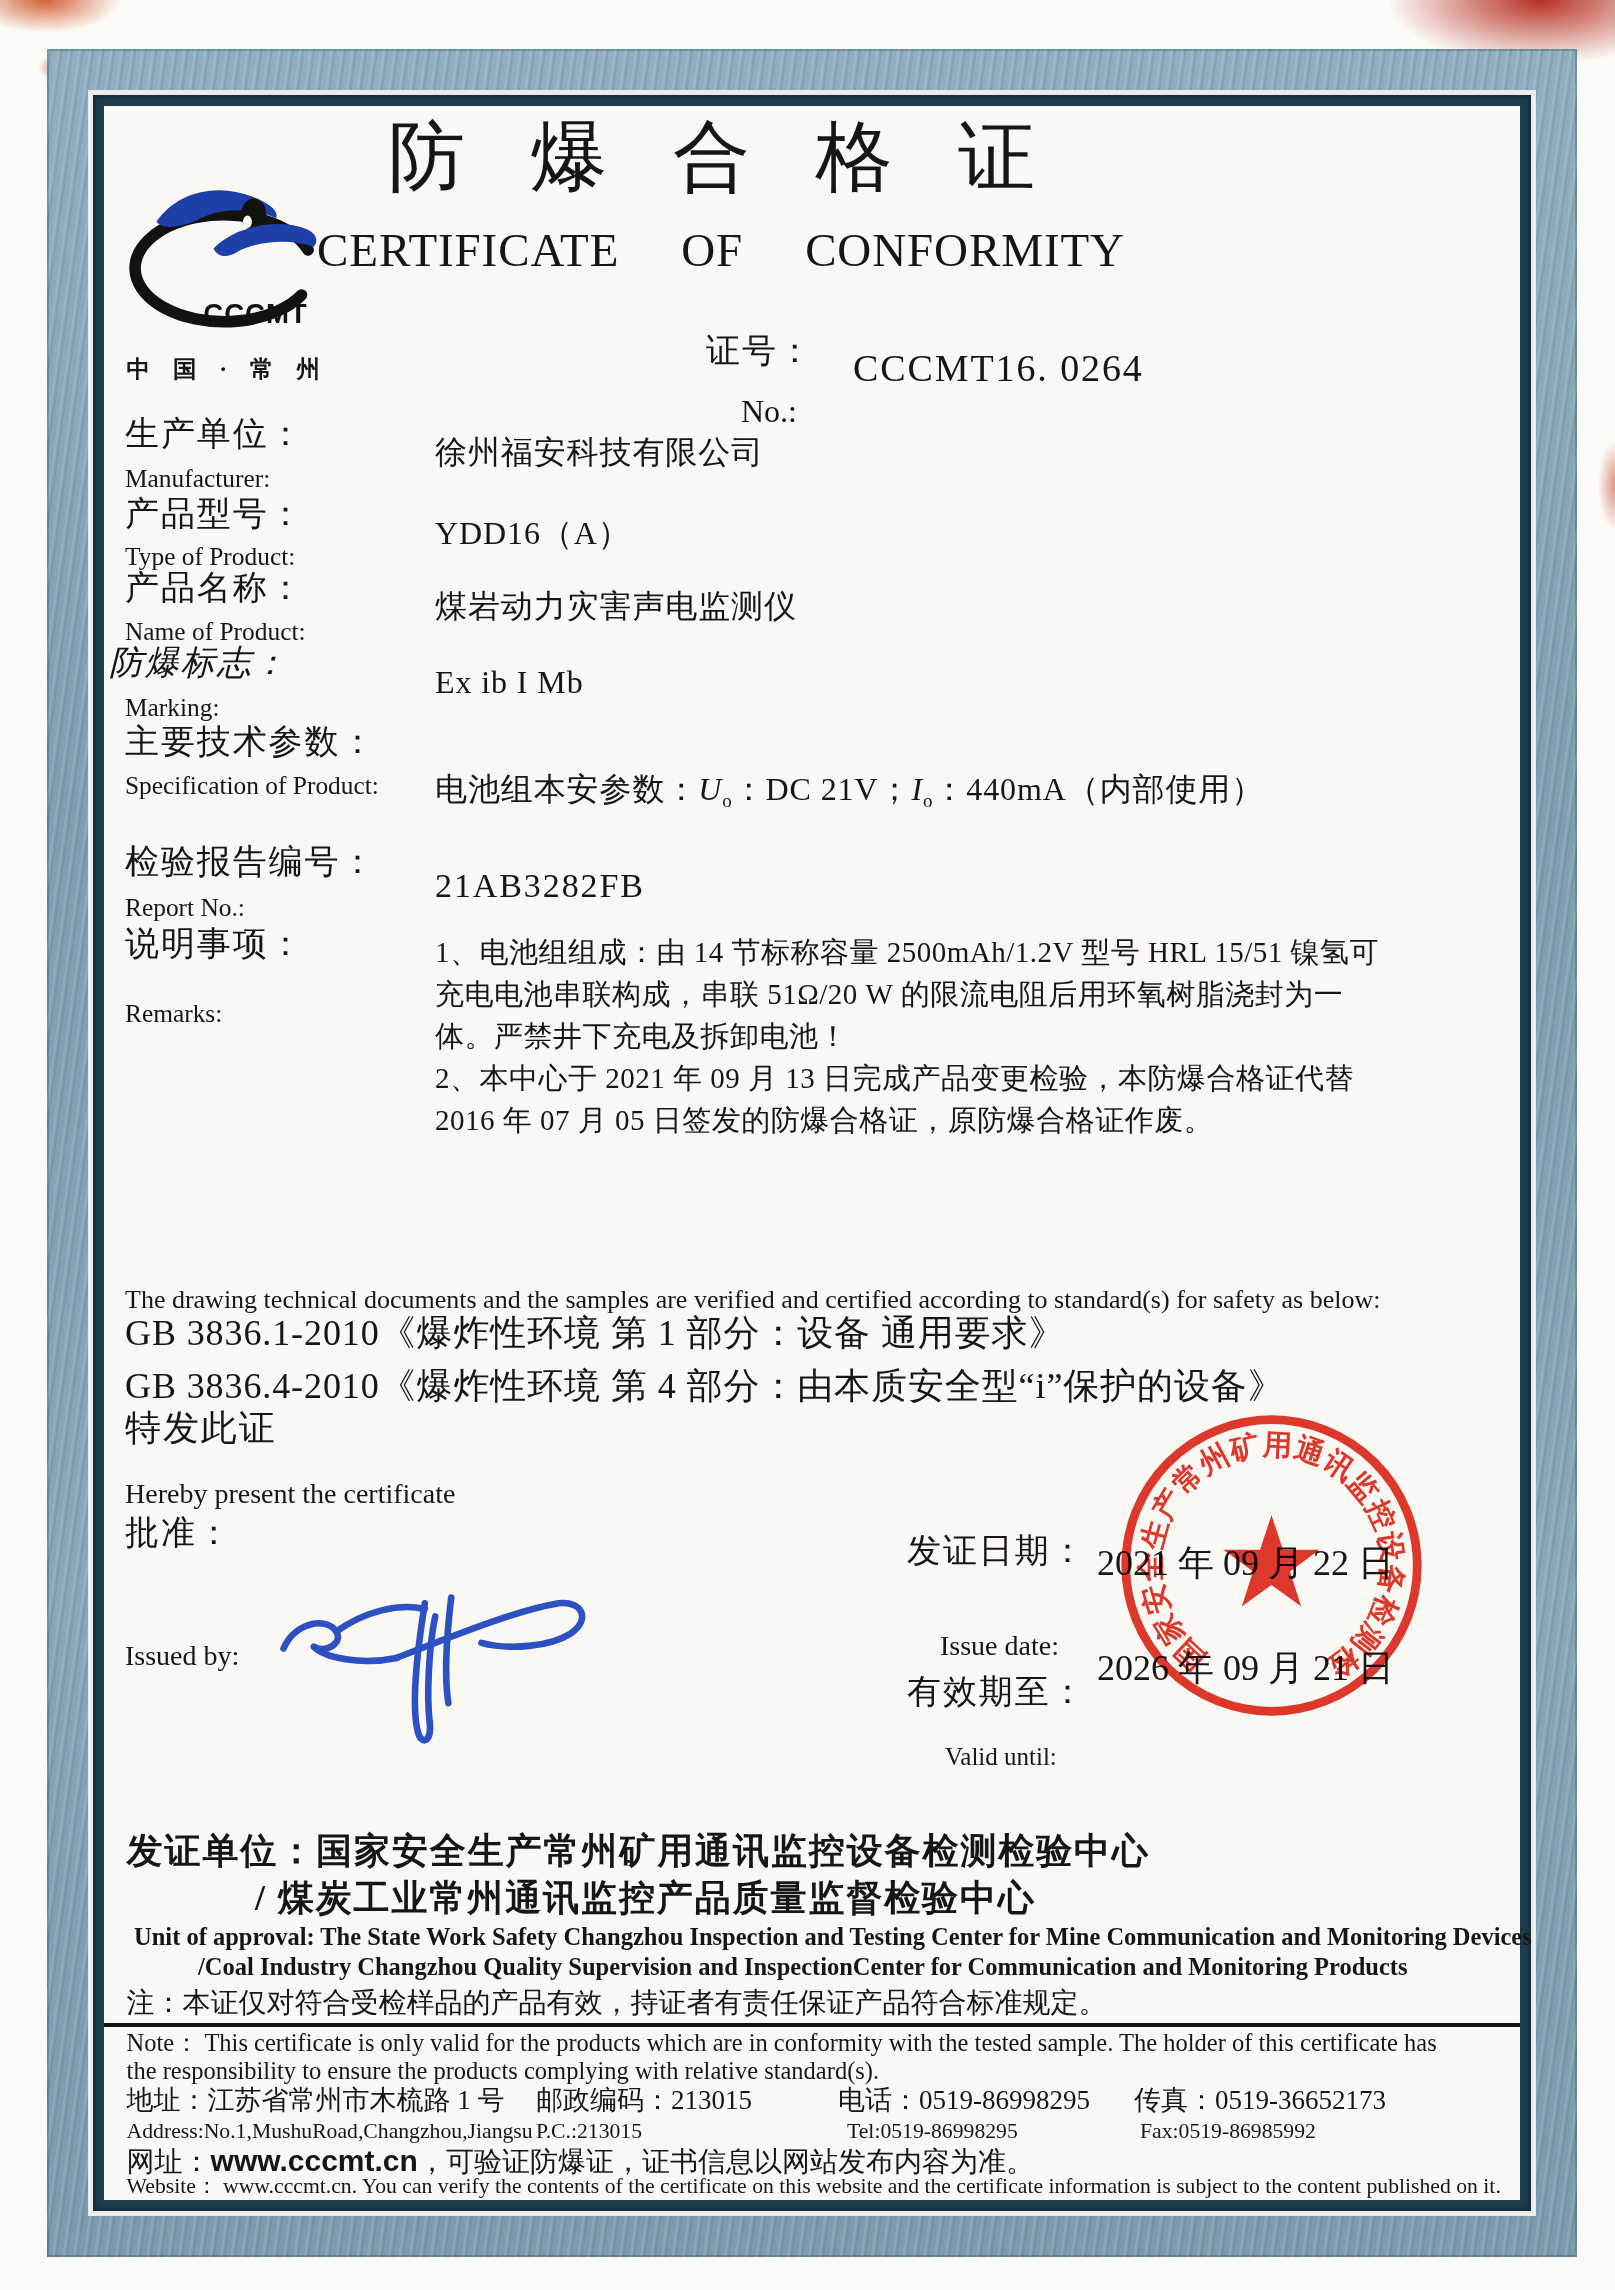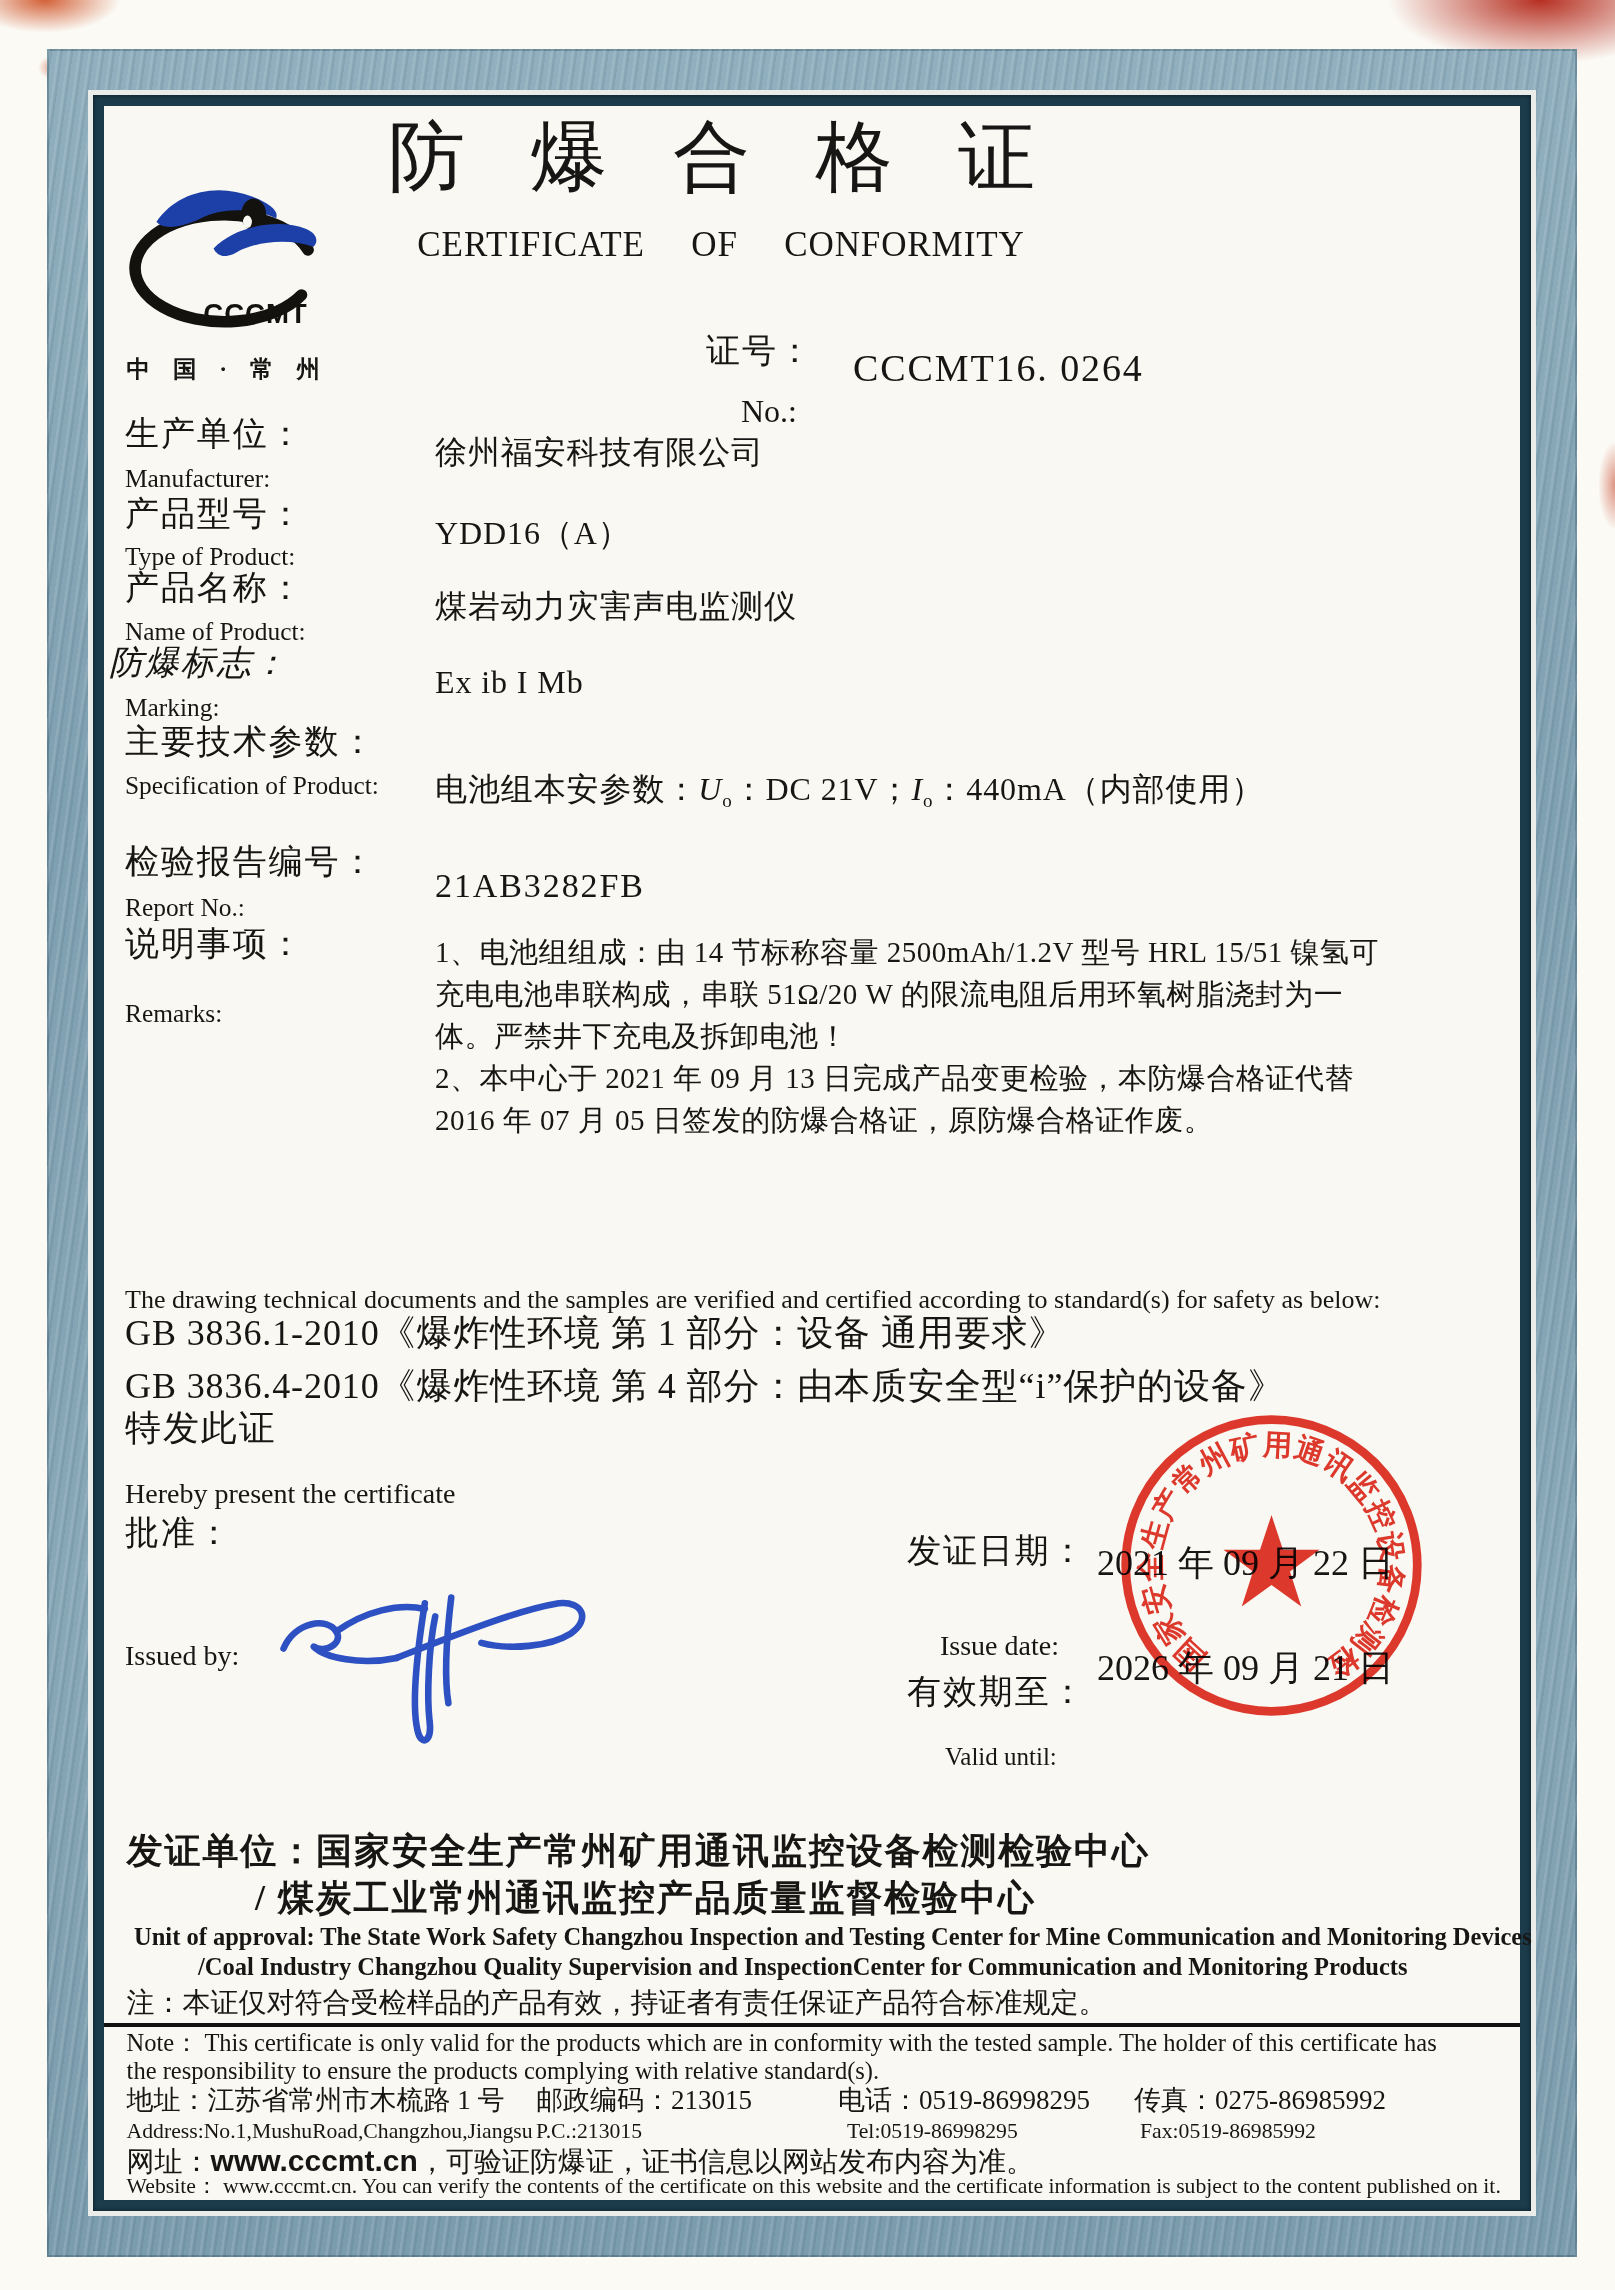--- a/index.html
+++ b/index.html
@@ -33,21 +33,21 @@
 
   .abs{position:absolute;line-height:1;white-space:nowrap;}
   .cn-label{font-size:34px;letter-spacing:1.9px;}
   .en-label{font-size:25.4px;}
   .value{font-size:32px;letter-spacing:0.9px;}
   .serif-it{font-style:italic;}
 
   #title-cn{left:0;top:13px;width:1215px;text-align:center;
     font-size:77px;letter-spacing:.85em;text-indent:.85em;font-weight:500;}
   #title-en{left:0;top:121px;width:1234px;text-align:center;
-    font-size:35px;word-spacing:1.05em;letter-spacing:0.9px;font-weight:500;}
+    font-size:47px;word-spacing:1.05em;letter-spacing:0.9px;font-weight:500;}
 
   #logo-box{left:22.6px;top:73px;width:207px;}
   #logo-region{margin-top:11.3px;font-size:23.5px;font-weight:bold;letter-spacing:8.5px;}
 
   .remarks{font-size:29px;line-height:42px;letter-spacing:0.5px;}
 
   #seal{left:1012px;top:1304px;width:311px;height:311px;mix-blend-mode:multiply;opacity:.93;}
   #signature{left:172px;top:1469px;width:325px;height:179px;}
 
   .foot-cn-big{font-size:36px;font-weight:bold;letter-spacing:1.9px;}
@@ -177,21 +177,21 @@
     <div class="abs contact-cn" style="left:22.6px;top:1981px;">
       <span>地址：</span><span>江苏省常州市木梳路 1 号</span>
     </div>
     <div class="abs contact-cn" style="left:432px;top:1981px;">
       <span>邮政编码：</span><span>213015</span>
     </div>
     <div class="abs contact-cn" style="left:734px;top:1981px;">
       <span>电话：</span><span>0519-86998295</span>
     </div>
     <div class="abs contact-cn" style="left:1030px;top:1981px;">
-      <span>传真：</span><span>0275-86985992</span>
+      <span>传真：</span><span>0519-36652173</span>
     </div>
 
     <div class="abs contact-en" style="left:22.6px;top:2015px;">Address:No.1,MushuRoad,Changzhou,Jiangsu</div>
     <div class="abs contact-en" style="left:432px;top:2015px;">P.C.:213015</div>
     <div class="abs contact-en" style="left:743px;top:2015px;">Tel:0519-86998295</div>
     <div class="abs contact-en" style="left:1036px;top:2015px;">Fax:0519-86985992</div>
 
     <div class="abs" style="left:22.6px;top:2040px;font-size:28px;">
       <span>网址：</span><span style="font-family:'Liberation Sans',sans-serif;font-weight:bold;font-size:30px;">www.cccmt.cn</span><span>，可验证防爆证，证书信息以网站发布内容为准。</span>
     </div>

